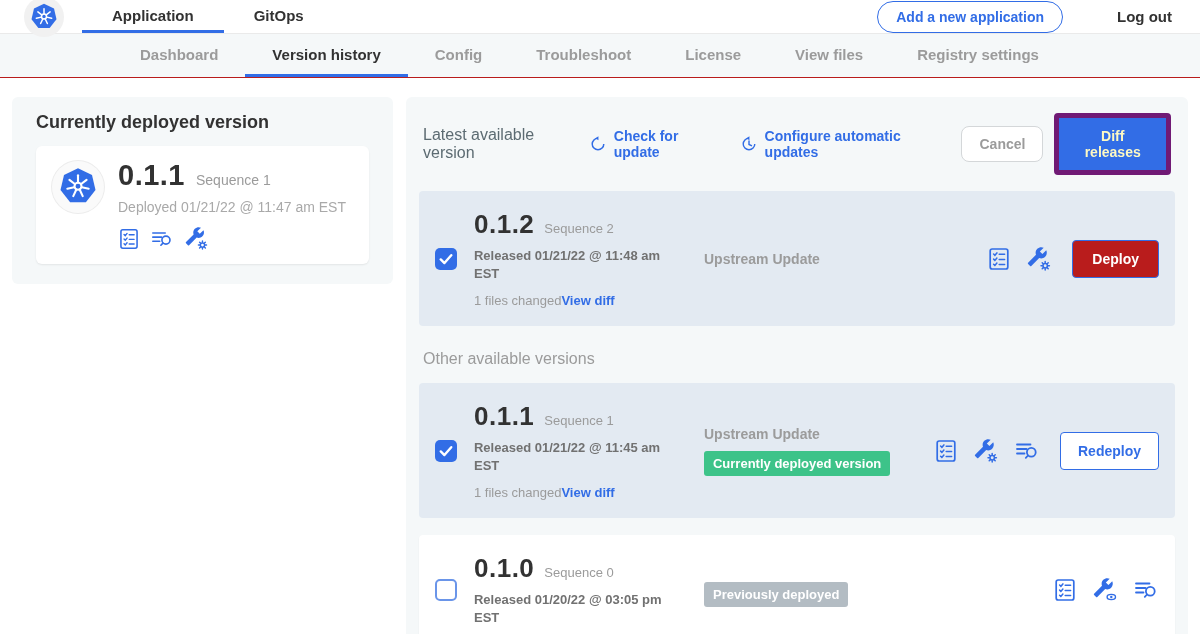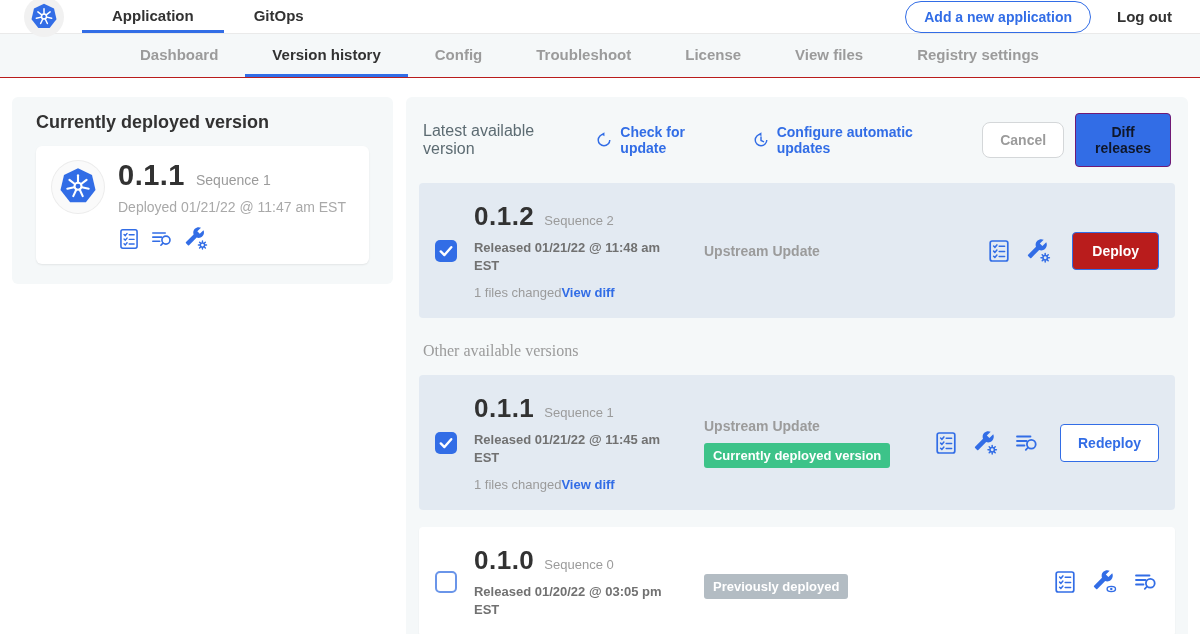--- a/index.html
+++ b/index.html
@@ -13,21 +13,21 @@
   .ic { color:#326de6; }
 
   
   .topbar { height:34px; display:flex; align-items:stretch; border-bottom:1px solid #eaeaea; background:#fff; }
   .logo-wrap { display:flex; align-items:center; padding-left:24px; padding-right:18px; }
   .logo-circle { width:40px; height:40px; border-radius:50%; background:#f1f1f1; display:flex; align-items:center; justify-content:center; }
   .topnav { display:flex; align-items:stretch; }
   .topnav-item { display:flex; align-items:center; padding:0 30px; font-size:15px; font-weight:700; color:#323232;
     border-bottom:3px solid transparent; cursor:pointer; }
   .topnav-item.active { border-bottom-color:#326de6; }
-  .topbar-right { margin-left:auto; display:flex; align-items:center; }
+  .topbar-right { margin-left:auto; display:flex; align-items:center;gap:28px; }
   .add-app-btn { border:1px solid #326de6; background:#fff; color:#326de6; font-weight:700; font-size:14px;
     border-radius:16px; padding:7px 18px; cursor:pointer; font-family:inherit; }
   .logout { font-size:15px; font-weight:600; color:#323232; padding:0 28px 0 26px; cursor:pointer; }
 
   
   .subnav { height:44px; background:#f5f8f9; border-bottom:1px solid #b91c1c; display:flex; align-items:stretch; padding-left:113px; }
   .subnav-item { display:flex; align-items:center; padding:0 27px; font-size:15px; font-weight:600; color:#9b9b9b;
     border-bottom:3px solid transparent; cursor:pointer; white-space:nowrap; }
   .subnav-item.active { color:#323232; border-bottom-color:#326de6; }
 
@@ -45,22 +45,22 @@
   .dc-ts { font-size:14px; color:#a9a9a9; margin-top:7px; }
   .dc-icons { display:flex; align-items:center; gap:10px; margin-top:11px; }
 
   
   .right-panel { flex:1; background:#f5f8f9; border-radius:6px; padding:14px 13px 18px; }
   .rp-header { display:flex; align-items:center; margin:2px 4px 16px 4px; }
   .rp-title { font-size:16px; font-weight:400; color:#5c6b72; margin-right:16px; }
   .rp-link { display:flex; align-items:center; gap:7px; color:#326de6; font-size:14px; font-weight:600; margin-right:26px; cursor:pointer;justify-content:space-between; }
   .cancel-btn { margin-left:auto; background:#fff; border:1px solid #d4d7d9; color:#9b9b9b; font-weight:600; font-size:14px;
     border-radius:8px; padding:9px 17px; cursor:pointer; font-family:inherit; }
-  .diff-btn { background:#326de6; border:1px solid #701a75; color:#0f172a; font-weight:700; font-size:14px;
-    border-radius:4px; padding:10px 8px; margin-left:11px; cursor:pointer; font-family:inherit; }
+  .diff-btn { background:#326de6; border:5px solid #701a75; color:#fef9c3; font-weight:700; font-size:14px;
+    border-radius:4px; padding:10px 16px; margin-left:11px; cursor:pointer; font-family:inherit; }
 
   .version-card { border-radius:4px; padding:18px 16px; display:flex; align-items:center; }
   .version-card.selected { background:#e3eaf2; }
   .version-card.plain { background:#ffffff; box-shadow:0 1px 2px rgba(0,0,0,.06); }
   .vc-checkbox { width:22px; height:22px; border-radius:5px; flex:none; margin-right:17px; cursor:pointer;
     display:flex; align-items:center; justify-content:center; }
   .vc-checkbox.checked { background:#326de6; }
   .vc-checkbox.unchecked { background:#fff; border:2px solid #6a95e9; }
   .vc-info { width:200px; flex:none; }
   .vc-verline { display:flex; align-items:baseline; gap:10px; }
@@ -73,21 +73,21 @@
   .vc-source { font-size:14px; font-weight:700; color:#9b9b9b; }
   .vc-badge { display:inline-block; margin-top:9px; color:#fff; font-size:13px; font-weight:700;
     border-radius:3px; padding:5px 9px; }
   .vc-badge.green { background:#3dc389; }
   .vc-badge.gray  { background:#b3bcc3; }
   .vc-right { margin-left:auto; display:flex; align-items:center; gap:15px; }
   .deploy-btn { background:#b91c1c; border:1px solid #326de6; color:#fff; font-weight:700; font-size:14px;
     border-radius:4px; padding:10px 19px; cursor:pointer; font-family:inherit; margin-left:5px; }
   .redeploy-btn { background:#fff; border:1px solid #326de6; color:#326de6; font-weight:700; font-size:14px;
     border-radius:4px; padding:10px 17px; cursor:pointer; font-family:inherit; margin-left:5px; }
-  .other-title { font-size:16px; color:#9b9b9b; margin:24px 4px 15px 4px;font-family:Liberation Serif, serif; }
+  .other-title { font-size:16px; color:#9b9b9b; margin:24px 4px 15px 4px; }
   .card-gap { height:17px; }
   .icon-btn { cursor:pointer; }
 </style>
 </head>
 <body>
 
 <svg width="0" height="0" style="position:absolute">
   <defs>
     <symbol id="i-k8s" viewBox="0 0 24 24">
       <polygon points="12,1.3 20,5.1 22,13.7 16.5,20.7 7.5,20.7 2,13.7 4,5.1" fill="#326de6"></polygon>

